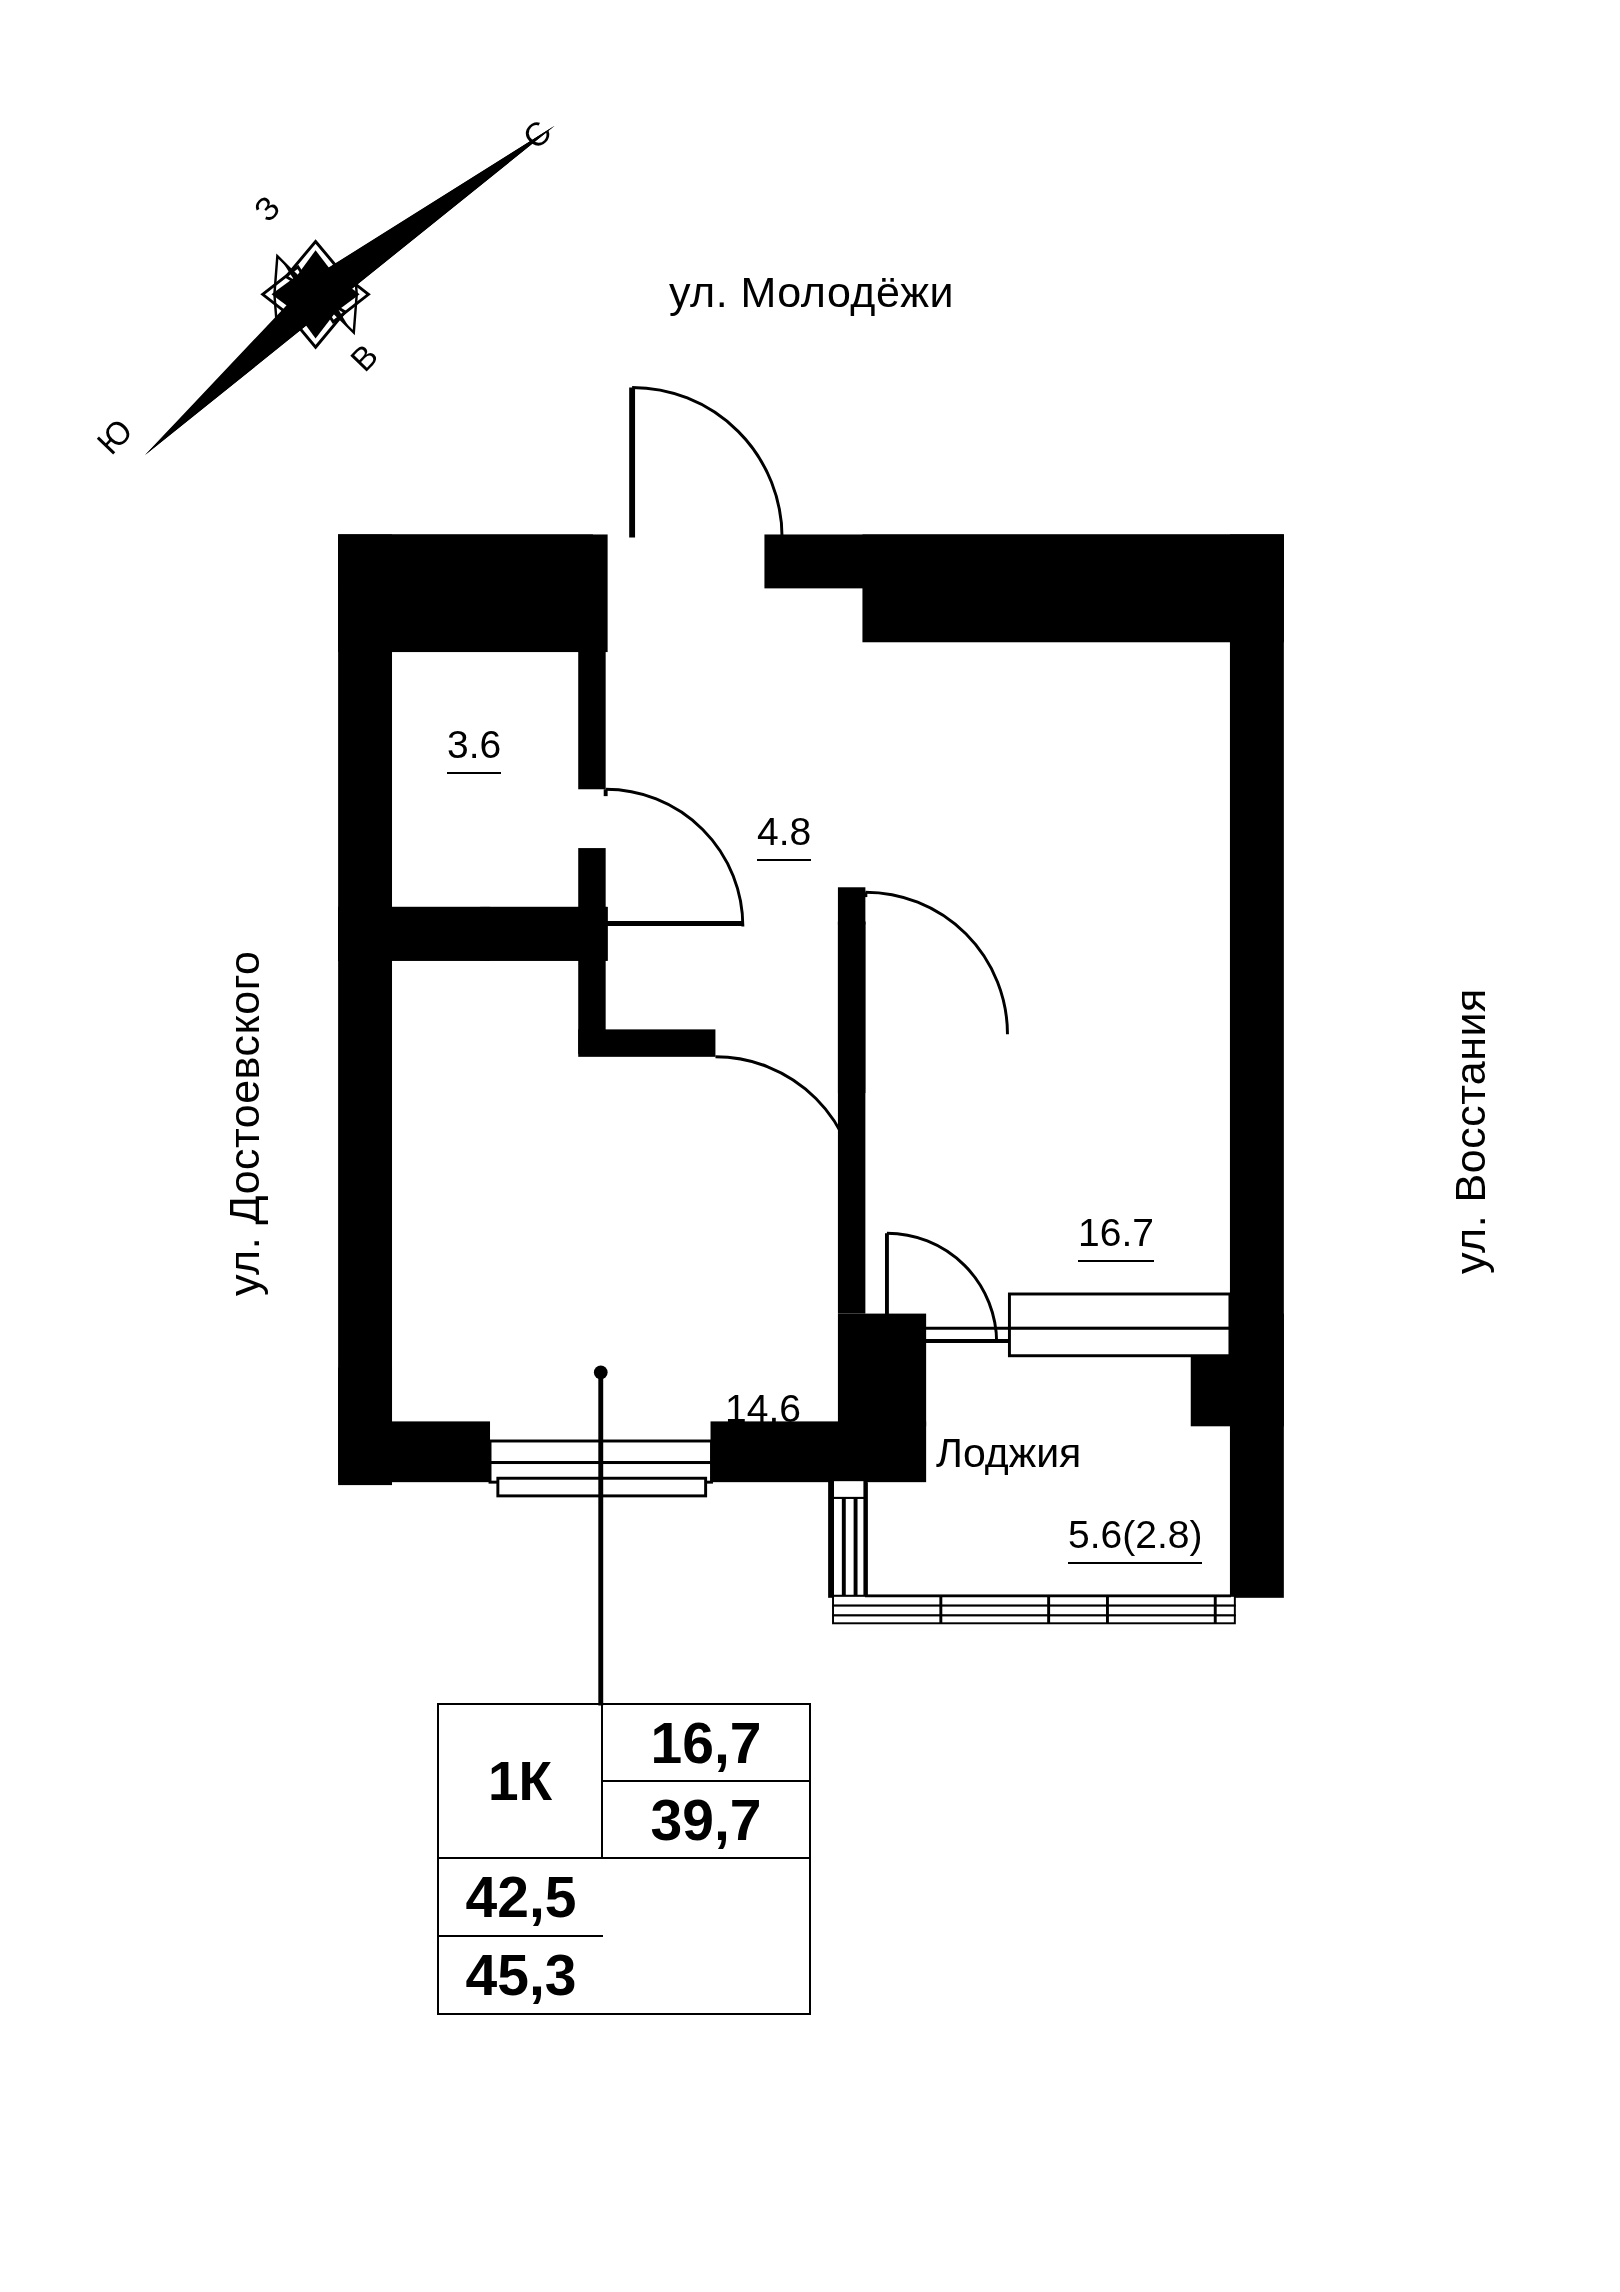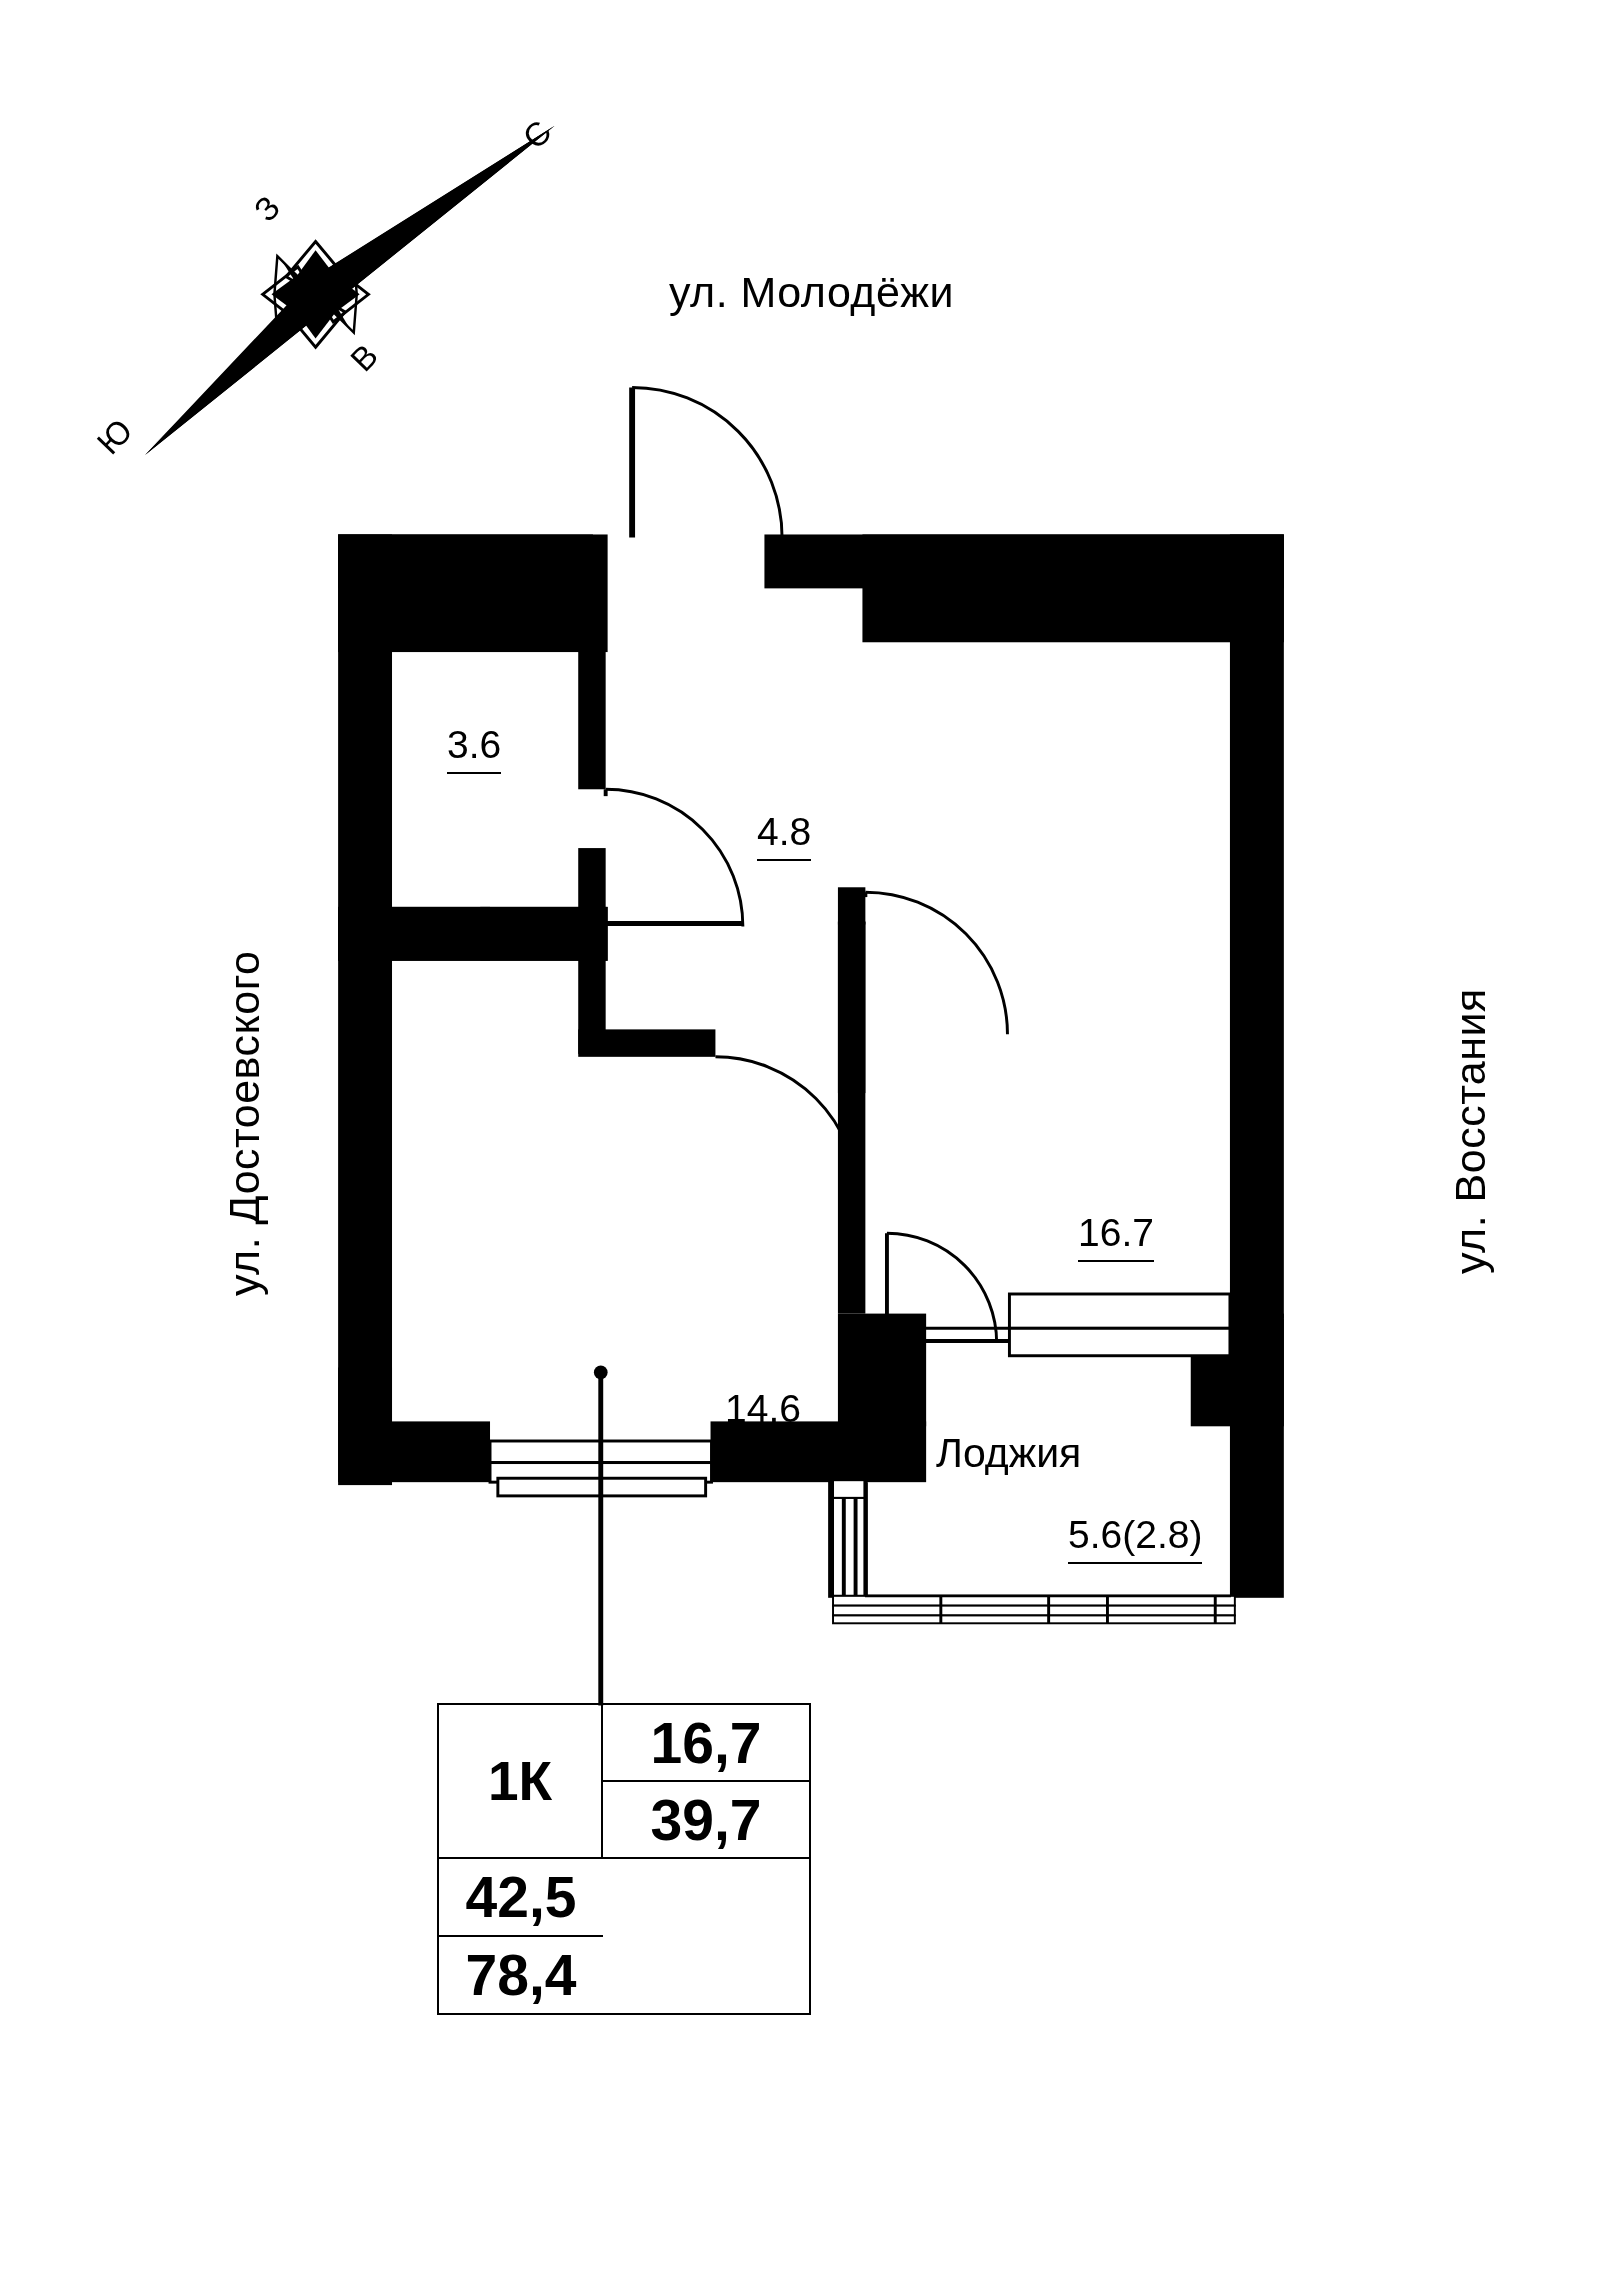--- a/index.html
+++ b/index.html
@@ -273,19 +273,19 @@
     </div>
     <div class="it-cell last-col it-row-top">
       <div class="it-frac">
         <div>16,7</div>
         <div>39,7</div>
       </div>
     </div>
     <div class="it-cell last-col">
       <div class="it-frac">
         <div>42,5</div>
-        <div>78,4</div>
+        <div>45,3</div>
       </div>
     </div>
   </div>
 
 </div>
 
 
 </body></html>

